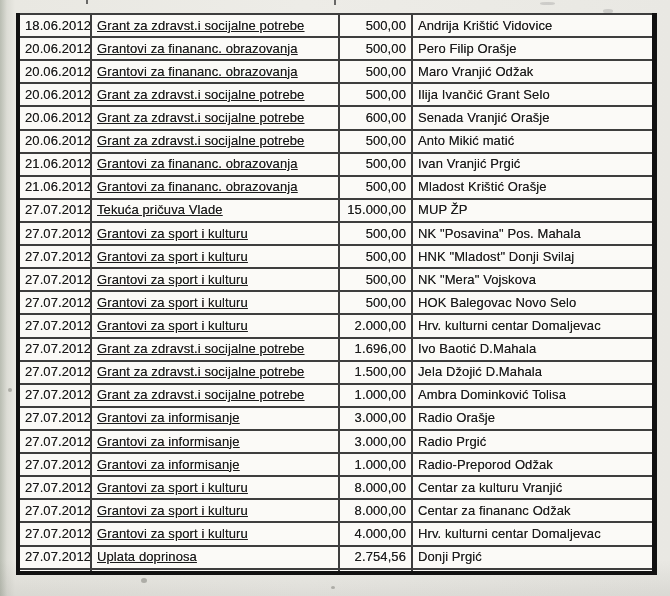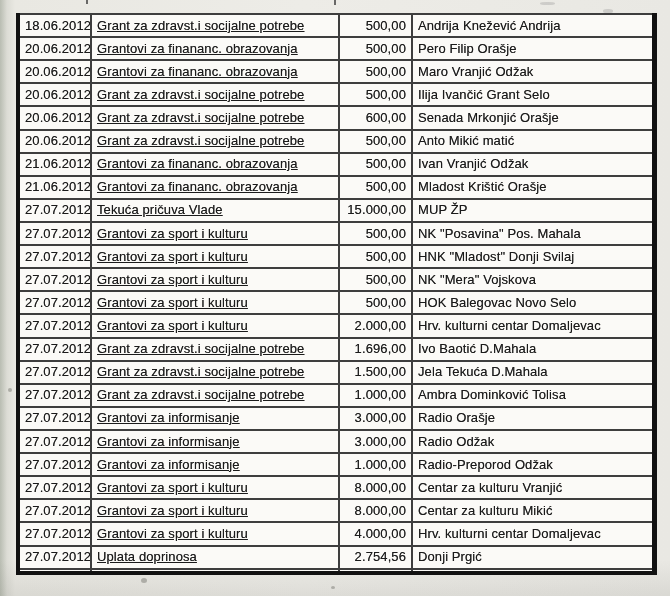--- a/index.html
+++ b/index.html
@@ -83,21 +83,21 @@
       <col style="width:73px">
       <col style="width:248px">
       <col style="width:73px">
       <col style="width:242px">
     </colgroup>
     <tbody>
         <tr>
           <td class="col-date">18.06.2012.</td>
           <td class="col-desc">Grant za zdravst.i socijalne potrebe</td>
           <td class="col-amount">500,00</td>
-          <td class="col-recipient">Andrija Knežević Andrija</td>
+          <td class="col-recipient">Andrija Krištić Vidovice</td>
         </tr>
         <tr>
           <td class="col-date">20.06.2012.</td>
           <td class="col-desc">Grantovi za finananc. obrazovanja</td>
           <td class="col-amount">500,00</td>
           <td class="col-recipient">Pero Filip Orašje</td>
         </tr>
         <tr>
           <td class="col-date">20.06.2012.</td>
           <td class="col-desc">Grantovi za finananc. obrazovanja</td>
@@ -107,33 +107,33 @@
         <tr>
           <td class="col-date">20.06.2012.</td>
           <td class="col-desc">Grant za zdravst.i socijalne potrebe</td>
           <td class="col-amount">500,00</td>
           <td class="col-recipient">Ilija Ivančić Grant Selo</td>
         </tr>
         <tr>
           <td class="col-date">20.06.2012.</td>
           <td class="col-desc">Grant za zdravst.i socijalne potrebe</td>
           <td class="col-amount">600,00</td>
-          <td class="col-recipient">Senada Mrkonjić Orašje</td>
+          <td class="col-recipient">Senada Vranjić Orašje</td>
         </tr>
         <tr>
           <td class="col-date">20.06.2012.</td>
           <td class="col-desc">Grant za zdravst.i socijalne potrebe</td>
           <td class="col-amount">500,00</td>
           <td class="col-recipient">Anto Mikić matić</td>
         </tr>
         <tr>
           <td class="col-date">21.06.2012.</td>
           <td class="col-desc">Grantovi za finananc. obrazovanja</td>
           <td class="col-amount">500,00</td>
-          <td class="col-recipient">Ivan Vranjić Odžak</td>
+          <td class="col-recipient">Ivan Vranjić Prgić</td>
         </tr>
         <tr>
           <td class="col-date">21.06.2012.</td>
           <td class="col-desc">Grantovi za finananc. obrazovanja</td>
           <td class="col-amount">500,00</td>
           <td class="col-recipient">Mladost Krištić Orašje</td>
         </tr>
         <tr>
           <td class="col-date">27.07.2012.</td>
           <td class="col-desc">Tekuća pričuva Vlade</td>
@@ -173,57 +173,57 @@
         <tr>
           <td class="col-date">27.07.2012.</td>
           <td class="col-desc">Grant za zdravst.i socijalne potrebe</td>
           <td class="col-amount">1.696,00</td>
           <td class="col-recipient">Ivo Baotić D.Mahala</td>
         </tr>
         <tr>
           <td class="col-date">27.07.2012.</td>
           <td class="col-desc">Grant za zdravst.i socijalne potrebe</td>
           <td class="col-amount">1.500,00</td>
-          <td class="col-recipient">Jela Tekuća D.Mahala</td>
+          <td class="col-recipient">Jela Džojić D.Mahala</td>
         </tr>
         <tr>
           <td class="col-date">27.07.2012.</td>
           <td class="col-desc">Grant za zdravst.i socijalne potrebe</td>
           <td class="col-amount">1.000,00</td>
           <td class="col-recipient">Ambra Dominković Tolisa</td>
         </tr>
         <tr>
           <td class="col-date">27.07.2012.</td>
           <td class="col-desc">Grantovi za informisanje</td>
           <td class="col-amount">3.000,00</td>
           <td class="col-recipient">Radio Orašje</td>
         </tr>
         <tr>
           <td class="col-date">27.07.2012.</td>
           <td class="col-desc">Grantovi za informisanje</td>
           <td class="col-amount">3.000,00</td>
-          <td class="col-recipient">Radio Odžak</td>
+          <td class="col-recipient">Radio Prgić</td>
         </tr>
         <tr>
           <td class="col-date">27.07.2012.</td>
           <td class="col-desc">Grantovi za informisanje</td>
           <td class="col-amount">1.000,00</td>
           <td class="col-recipient">Radio-Preporod Odžak</td>
         </tr>
         <tr>
           <td class="col-date">27.07.2012.</td>
           <td class="col-desc">Grantovi za sport i kulturu</td>
           <td class="col-amount">8.000,00</td>
           <td class="col-recipient">Centar za kulturu Vranjić</td>
         </tr>
         <tr>
           <td class="col-date">27.07.2012.</td>
           <td class="col-desc">Grantovi za sport i kulturu</td>
           <td class="col-amount">8.000,00</td>
-          <td class="col-recipient">Centar za kulturu Mikić</td>
+          <td class="col-recipient">Centar za finananc Odžak</td>
         </tr>
         <tr>
           <td class="col-date">27.07.2012.</td>
           <td class="col-desc">Grantovi za sport i kulturu</td>
           <td class="col-amount">4.000,00</td>
           <td class="col-recipient">Hrv. kulturni centar Domaljevac</td>
         </tr>
         <tr>
           <td class="col-date">27.07.2012.</td>
           <td class="col-desc">Uplata doprinosa</td>

